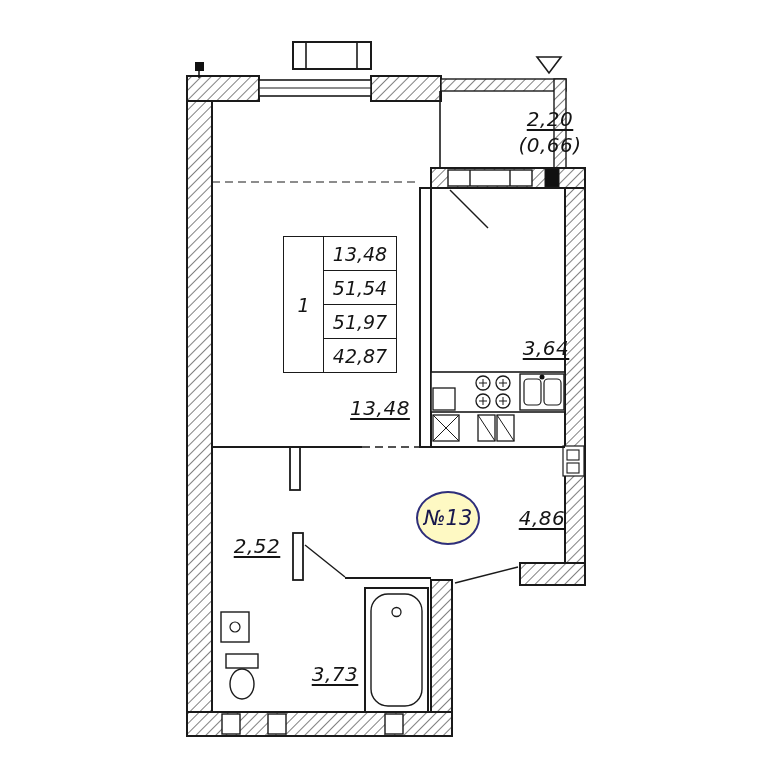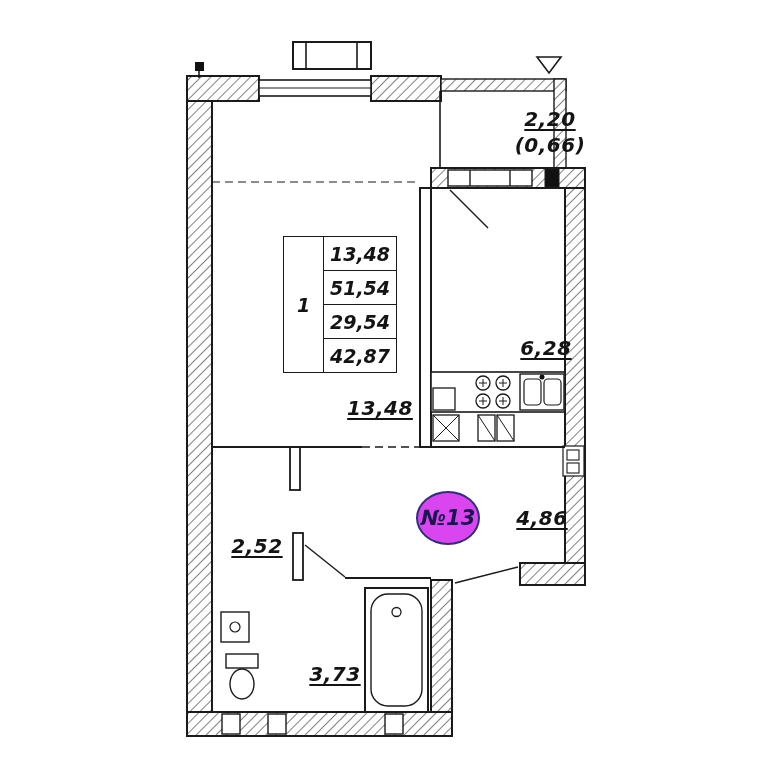--- a/index.html
+++ b/index.html
@@ -3,21 +3,21 @@
 <meta charset="utf-8">
 <style>
   * { margin:0; padding:0; box-sizing:border-box; }
   html,body { background:#ffffff; }
   body {
     width:768px; height:768px;
     font-family:"DejaVu Sans", sans-serif;
     overflow:hidden;
   }
   .canvas {
-    position:relative; width:768px; height:768px; background:#ffffff;font-weight:bold;
+    position:relative; width:768px; height:768px; background:#ffffff;
   }
   .canvas > svg { position:absolute; left:0; top:0; }
   .lbl {
     position:absolute;
     font-style:italic;
     font-size:20px;
     color:#141414;
     text-align:center;
     white-space:nowrap;
     letter-spacing:0.5px;
@@ -37,21 +37,21 @@
   }
   .col-num { width:40px; font-size:20px; }
   .col-val { width:73px; height:34px; }
   .apt-badge {
     position:absolute; left:416px; top:491px;
     width:64px; height:54px;
     border:2px solid #2e2e7a;
     border-radius:50%;
     display:flex; align-items:center; justify-content:center;
     font-style:italic; font-size:21px; color:#18184d;
-    background:#d946ef;
+    background:#fef9c3;
   }
 </style>
 </head>
 <body>
 
 <div class="canvas">
 
   <svg width="768" height="768" viewBox="0 0 768 768">
     <defs>
       <pattern id="hatch" patternUnits="userSpaceOnUse" width="7" height="7" patternTransform="rotate(45)">
@@ -161,41 +161,41 @@
       </g>
       <g>
         <rect x="221" y="612" width="28" height="30" stroke-width="1.4"></rect>
         <circle cx="235" cy="627" r="5" fill="none" stroke-width="1.2"></circle>
       </g>
     </g>
   </svg>
 
   <div class="lbl u" style="left:512px; top:107px; width:76px;">2,20</div>
   <div class="lbl" style="left:508px; top:133px; width:84px;">(0,66)</div>
-  <div class="lbl u" style="left:508px; top:336px; width:76px;">6,28</div>
+  <div class="lbl u" style="left:508px; top:336px; width:76px;">3,64</div>
   <div class="lbl u" style="left:342px; top:396px; width:76px;">13,48</div>
   <div class="lbl u" style="left:504px; top:506px; width:76px;">4,86</div>
   <div class="lbl u" style="left:226px; top:534px; width:62px;">2,52</div>
   <div class="lbl u" style="left:302px; top:662px; width:66px;">3,73</div>
 
   <div class="apt-badge">
     <span>№13</span>
   </div>
 
   <table class="area-table">
     <tbody>
       <tr>
         <td class="col-num" rowspan="4">1</td>
         <td class="col-val">13,48</td>
       </tr>
       <tr>
         <td class="col-val">51,54</td>
       </tr>
       <tr>
-        <td class="col-val">29,54</td>
+        <td class="col-val">51,97</td>
       </tr>
       <tr>
         <td class="col-val">42,87</td>
       </tr>
     </tbody>
   </table>
 
 </div>
 
 </body></html>

